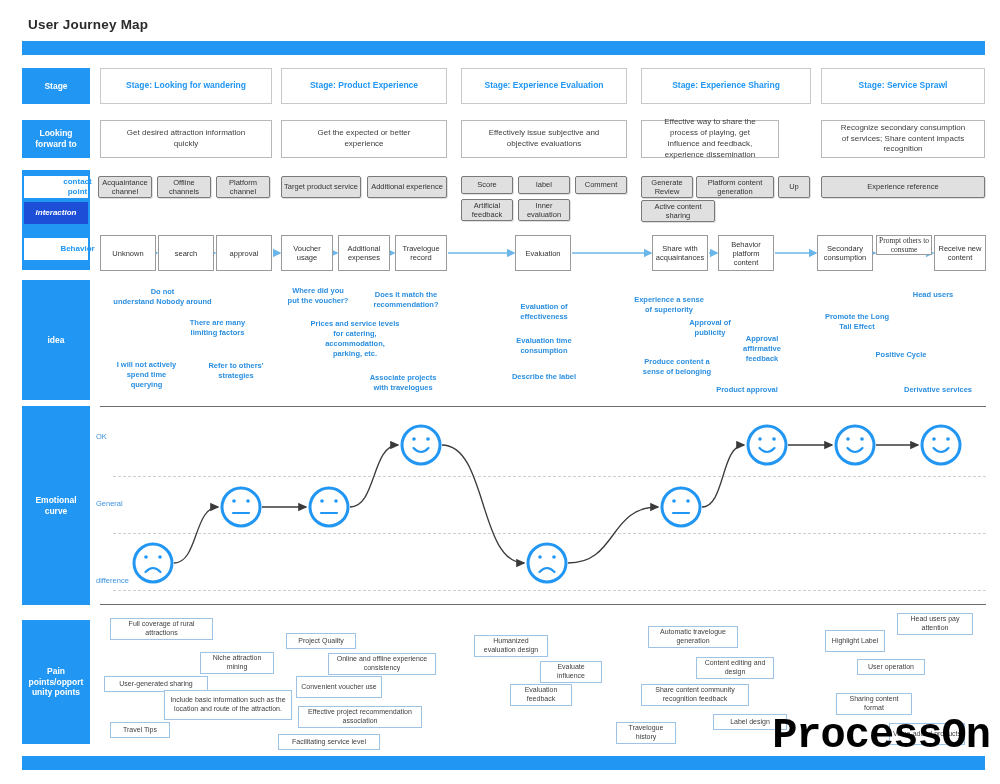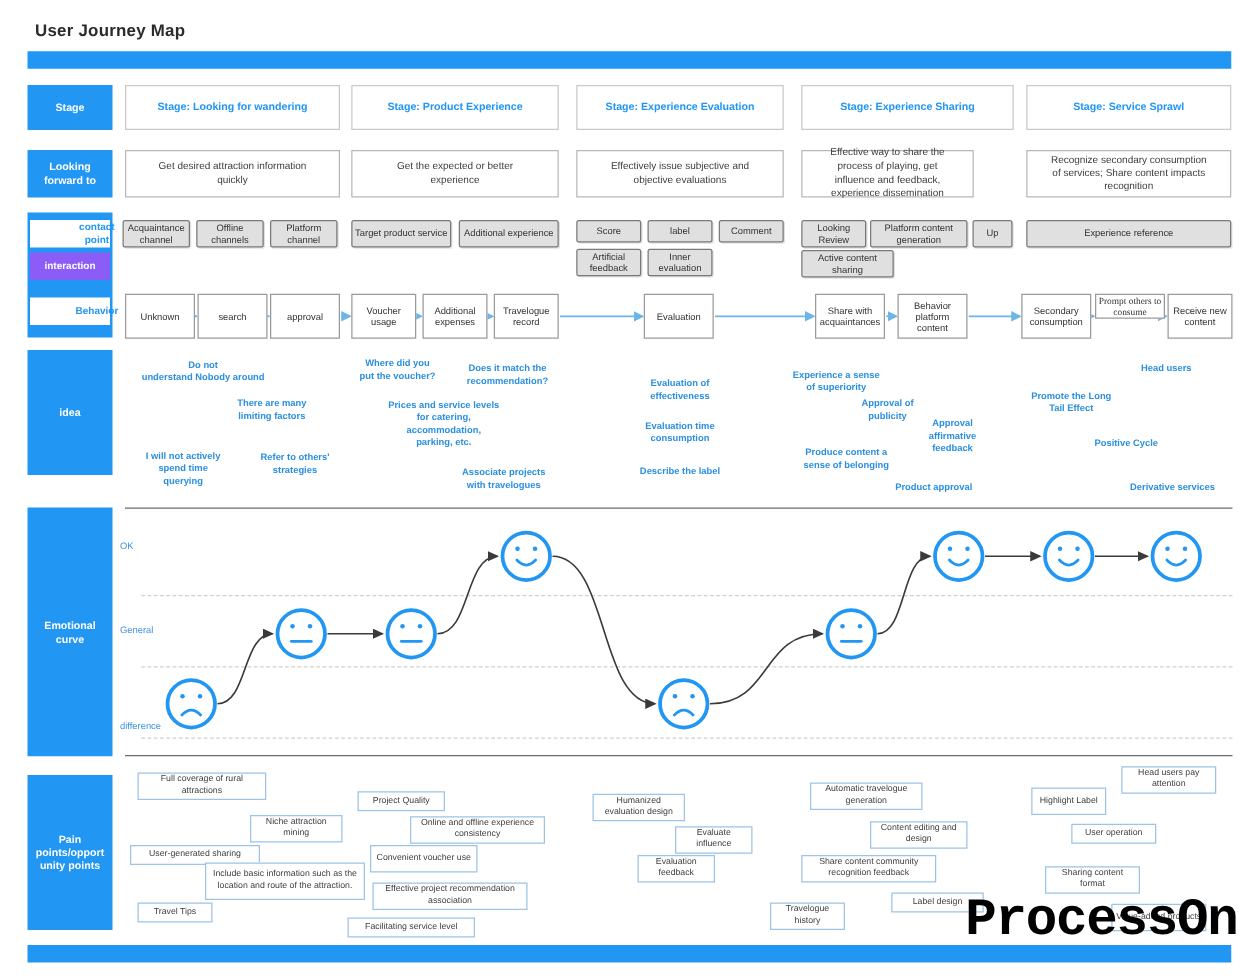--- a/index.html
+++ b/index.html
@@ -31,21 +31,21 @@
     line-height:1.25;padding:2px;
   }
   
   #side-group{left:22px;top:170px;width:68px;height:100px;background:#2196f3;}
   .sidesub{
     left:24px;width:64px;height:22px;
     display:flex;align-items:center;justify-content:center;
     font-size:8px;font-weight:bold;line-height:1.2;text-align:center;
   }
   .sidesub.white{background:#ffffff;color:#2196f3;padding-left:43px;}
-  .sidesub.blue{background:#8b5cf6;color:#ffffff;}
+  .sidesub.blue{background:#1d4ed8;color:#ffffff;font-style:italic;}
 
   
   .card{
     background:#ffffff;border:1px solid #b8b8b8;
     display:flex;align-items:center;justify-content:center;
     text-align:center;font-size:8px;line-height:1.35;color:#3d3d3d;
     padding:2px 17px;
   }
   .card.stage{
     border:1px solid #c9c9c9;color:#2196f3;font-weight:bold;font-size:8.5px;
@@ -95,21 +95,21 @@
 
 <div class="abs sidelabel" style="top:68px;height:36px;">Stage</div>
 <div class="abs sidelabel" style="top:120px;height:38px;white-space:pre-line;">Looking
 forward to</div>
 
 <div class="abs" id="side-group"></div>
 <div class="abs sidesub white" style="top:176px;">contact point</div>
 <div class="abs sidesub blue" style="top:202px;">interaction</div>
 <div class="abs sidesub white" style="top:238px;">Behavior</div>
 
-<div class="abs sidelabel" style="top:280px;height:100px;">idea</div>
+<div class="abs sidelabel" style="top:280px;height:120px;">idea</div>
 <div class="abs sidelabel" style="top:406px;height:199px;white-space:pre-line;">Emotional
 curve</div>
 <div class="abs sidelabel" style="top:620px;height:124px;white-space:pre-line;">Pain
 points/opport
 unity points</div>
 
 <div id="stage-row">
     <div class="abs card stage" style="left: 100px; top: 68px; width: 172px; height: 36px;">Stage: Looking for wandering</div>
     <div class="abs card stage" style="left: 281px; top: 68px; width: 166px; height: 36px;">Stage: Product Experience</div>
     <div class="abs card stage" style="left: 461px; top: 68px; width: 166px; height: 36px;">Stage: Experience Evaluation</div>
@@ -127,21 +127,21 @@
     <div class="abs chip" style="left: 98px; top: 176px; width: 54px; height: 22px;">Acquaintance channel</div>
     <div class="abs chip" style="left: 157px; top: 176px; width: 54px; height: 22px;">Offline channels</div>
     <div class="abs chip" style="left: 216px; top: 176px; width: 54px; height: 22px;">Platform channel</div>
     <div class="abs chip" style="left: 281px; top: 176px; width: 80px; height: 22px;">Target product service</div>
     <div class="abs chip" style="left: 367px; top: 176px; width: 80px; height: 22px;">Additional experience</div>
     <div class="abs chip" style="left: 461px; top: 176px; width: 52px; height: 18px;">Score</div>
     <div class="abs chip" style="left: 518px; top: 176px; width: 52px; height: 18px;">label</div>
     <div class="abs chip" style="left: 575px; top: 176px; width: 52px; height: 18px;">Comment</div>
     <div class="abs chip" style="left: 461px; top: 199px; width: 52px; height: 22px;">Artificial feedback</div>
     <div class="abs chip" style="left: 518px; top: 199px; width: 52px; height: 22px;">Inner evaluation</div>
-    <div class="abs chip" style="left: 641px; top: 176px; width: 52px; height: 22px;">Looking Review</div>
+    <div class="abs chip" style="left: 641px; top: 176px; width: 52px; height: 22px;">Generate Review</div>
     <div class="abs chip" style="left: 696px; top: 176px; width: 78px; height: 22px;">Platform content generation</div>
     <div class="abs chip" style="left: 778px; top: 176px; width: 32px; height: 22px;">Up</div>
     <div class="abs chip" style="left: 641px; top: 200px; width: 74px; height: 22px;">Active content sharing</div>
     <div class="abs chip" style="left: 821px; top: 176px; width: 164px; height: 22px;">Experience reference</div>
   </div>
 <div id="behavior-row">
     <svg class="abs" width="1000" height="784" style="left: 0px; top: 0px; pointer-events: none;">
       <defs>
         <marker id="bArrow" markerWidth="6" markerHeight="6" refX="5" refY="3" orient="auto">
           <path d="M0,0 L6,3 L0,6 z" fill="#6bb6e8"></path>

